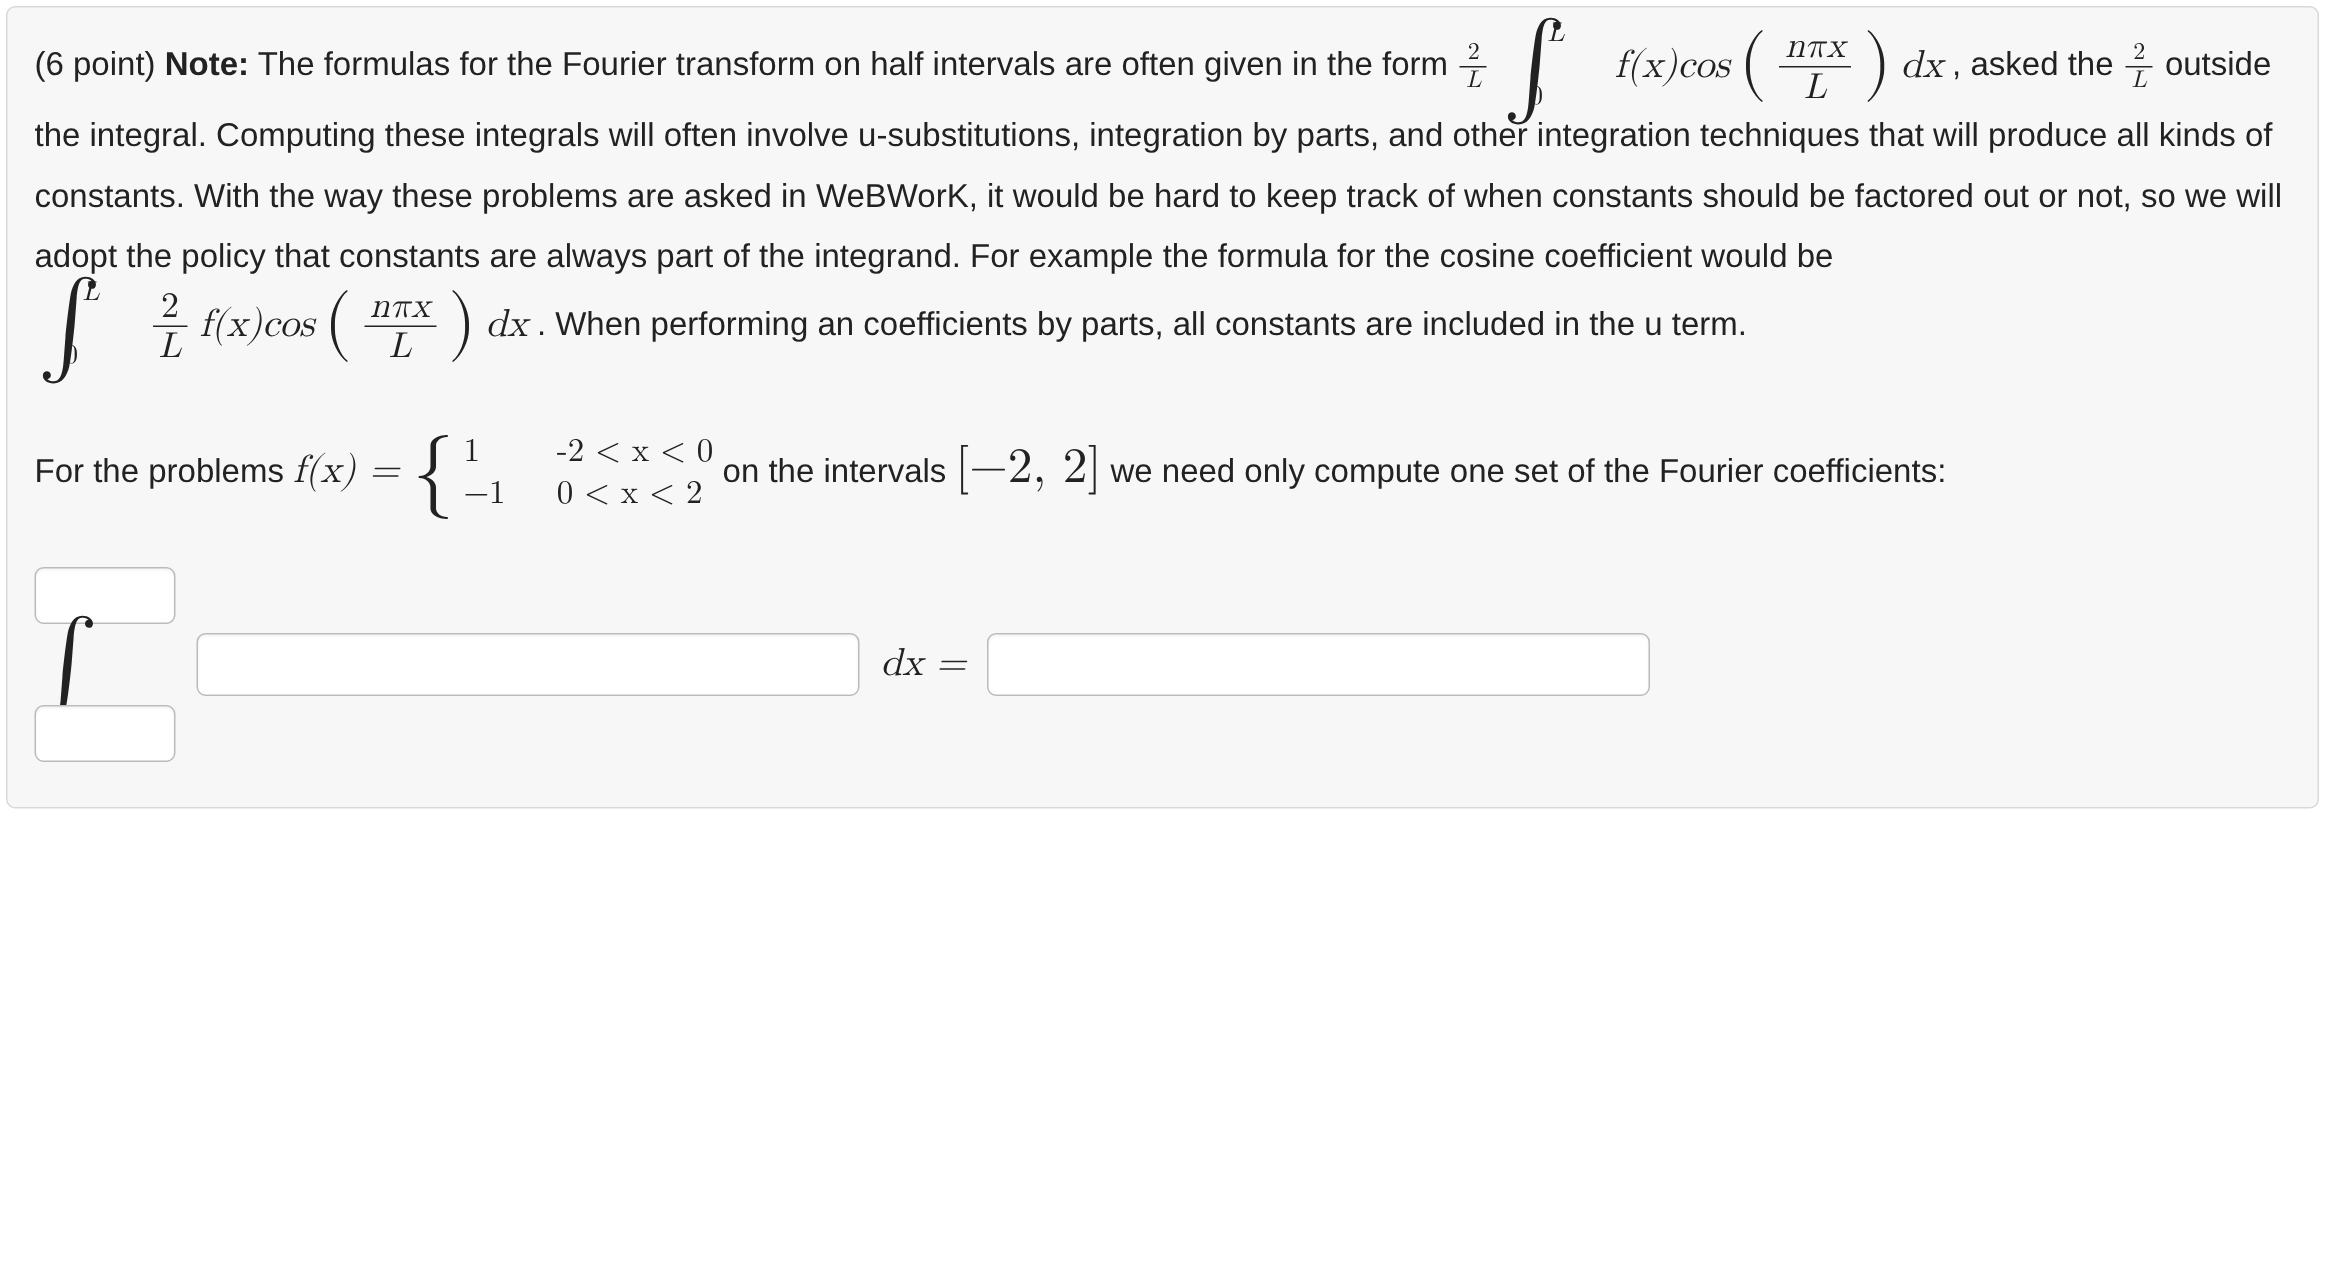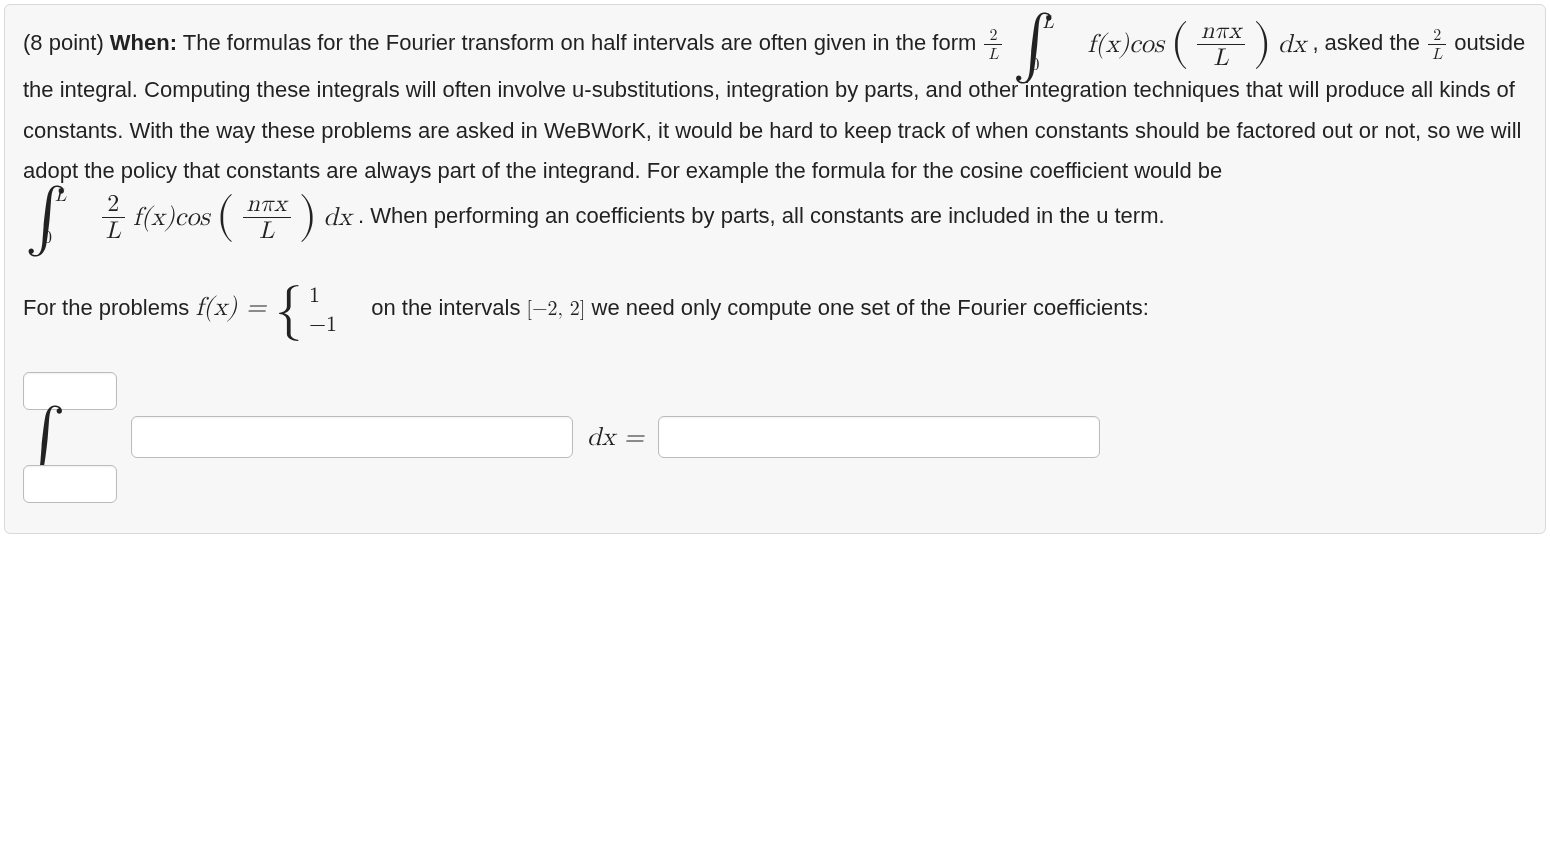--- a/index.html
+++ b/index.html
@@ -130,21 +130,21 @@
     line-height: 0.6;
     vertical-align: middle;
   }
 </style>
 </head>
 <body>
 
 <div class="problem-box">
 
   <div>
-    <span>(8 point) </span><span class="bold">When:</span><span> The formulas for the Fourier transform on half intervals are often given in the form </span>
+    <span>(6 point) </span><span class="bold">Note:</span><span> The formulas for the Fourier transform on half intervals are often given in the form </span>
 
     
     <span style="white-space:nowrap;">
       <span class="frac small">
         <span class="num">2</span>
         <span class="den math">L</span>
       </span>
       <span class="int-big">∫
         <span class="lim-top">L</span>
         <span class="lim-bot">0</span>
@@ -186,21 +186,25 @@
   </div>
 
   <div class="vgap"></div>
 
   <div>
     <span>For the problems </span><span class="math" style="font-size:26px;">f(x) = </span><span class="brace-big">{</span>
     <span class="cases-col" style="font-size:22px; margin-right:28px;">
       <span class="row rm">1</span>
       <span class="row rm">−1</span>
     </span>
-    <span> on the intervals </span><span class="rm" style="font-size:20px;">[−2, 2]</span><span> we need only compute one set of the Fourier coefficients:</span>
+    <span class="cases-col" style="font-size:22px;">
+      <span class="row rm">-2 &lt; x &lt; 0</span>
+      <span class="row rm">0 &lt; x &lt; 2</span>
+    </span>
+    <span> on the intervals </span><span class="rm" style="font-size:33px;">[−2, 2]</span><span> we need only compute one set of the Fourier coefficients:</span>
   </div>
 
   <div class="answer-row" style="margin-top:34px;">
     <div class="limits-col">
       <input class="ans ans-small" style="">
       <span class="int-plain">∫</span>
       <input class="ans ans-small" style="">
     </div>
     <input class="ans ans-wide" style="">
     <span class="math" style="font-size:26px;"> dx =</span>

